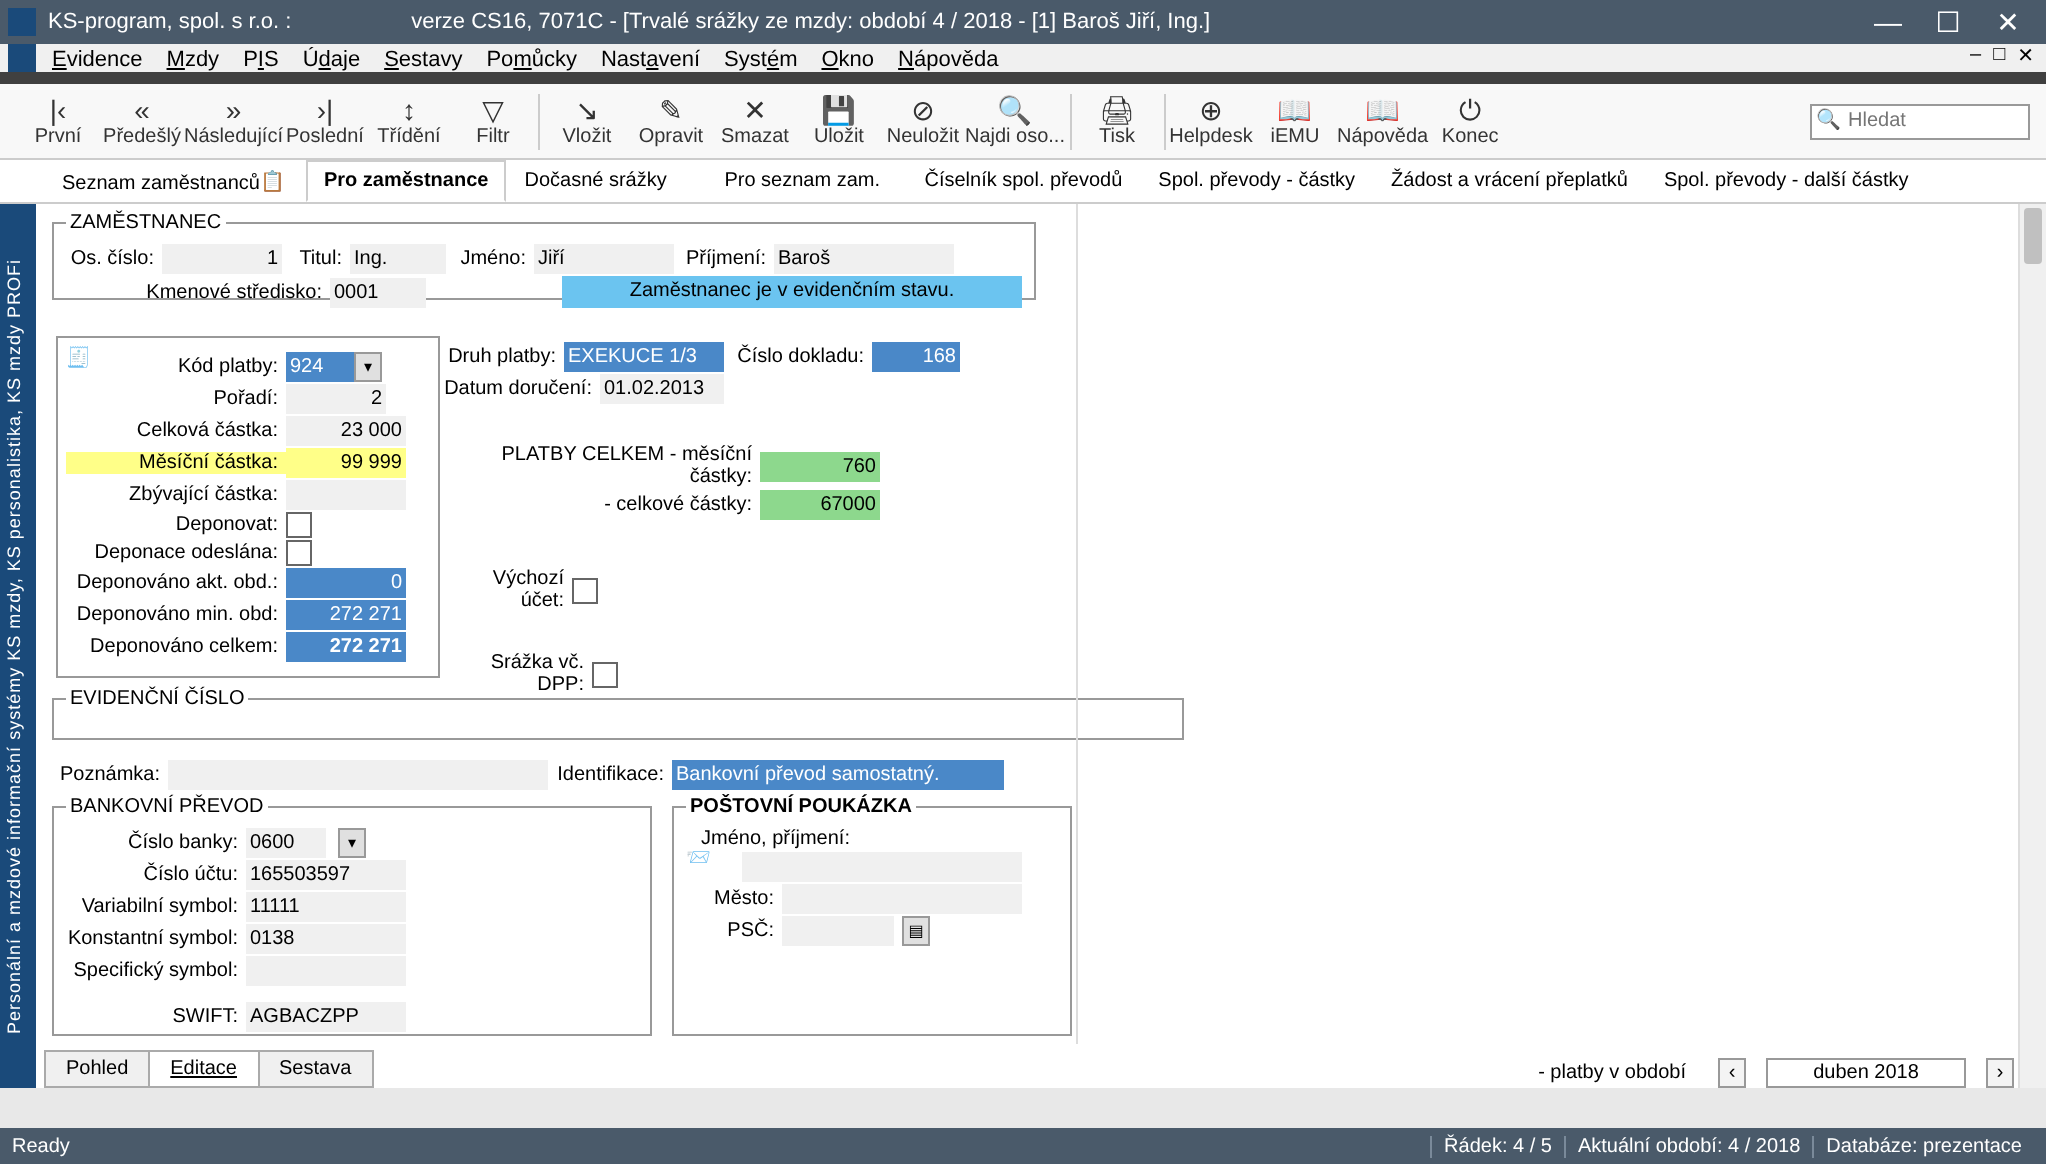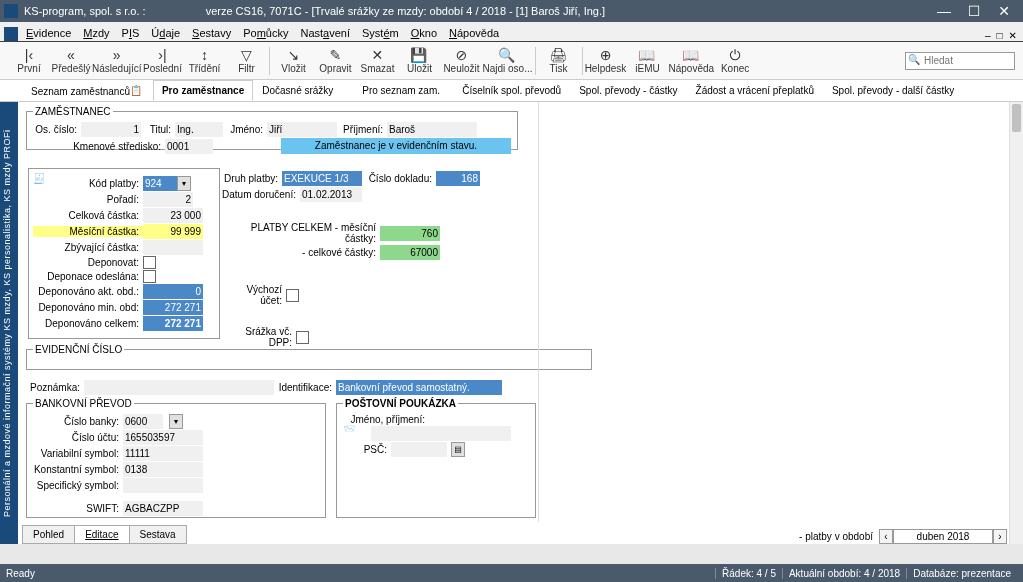--- a/index.html
+++ b/index.html
@@ -5,21 +5,21 @@
 * { margin: 0; padding: 0; box-sizing: border-box; font-family: Arial, sans-serif; }
 body { background: #e8e8e8; font-size: 10px; width: 1023px; height: 582px; overflow: hidden; position: relative; }
 
 .title-bar { background: #4a5a6a; color: #fff; height: 22px; display: flex; align-items: center; padding: 0 4px; }
 .title-bar .icon { width: 14px; height: 14px; background: #1a4a7a; margin-right: 6px; display: inline-block; }
 .title-bar .app { font-size: 11px; }
 .title-bar .ver { font-size: 11px; margin-left: 60px; }
 .title-bar .win-ctl { margin-left: auto; display: flex; }
 .title-bar .win-ctl span { width: 30px; text-align: center; font-size: 14px; cursor: pointer; }
 
-.menu-bar { background: #f0f0f0; height: 20px; display: flex; align-items: flex-end; border-bottom: 1px solid #404040; padding-left: 4px; }
+.menu-bar { background: #f0f0f0; height: 20px; display: flex; align-items: flex-start; border-bottom: 6px solid #404040; padding-left: 4px; }
 .menu-bar .micon { width: 14px; height: 14px; background: #1a4a7a; margin-right: 2px; }
 .menu-bar span.mi { padding: 2px 6px; font-size: 11px; cursor: pointer; }
 .menu-bar span.mi u { text-decoration: underline; }
 .menu-bar .mdi { margin-left: auto; display: flex; gap: 6px; padding-right: 6px; font-size: 10px; }
 
 .toolbar { background: #f8f8f8; height: 38px; display: flex; align-items: center; border-bottom: 1px solid #ccc; padding-left: 8px; }
 .toolbar .tb { display: flex; flex-direction: column; align-items: center; min-width: 42px; cursor: pointer; color: #333; }
 .toolbar .tb .tbi { font-size: 14px; height: 16px; line-height: 16px; }
 .toolbar .tb .tbl { font-size: 10px; }
 .toolbar .sep { width: 1px; height: 28px; background: #ccc; margin: 0 2px; }
@@ -53,21 +53,21 @@
 fieldset { border: 1px solid #999; padding: 4px 6px 6px; margin: 2px; }
 fieldset legend { font-size: 10px; padding: 0 2px; }
 
 .info-banner { background: #6bc4f0; color: #000; font-size: 10px; text-align: center; padding: 2px 0; width: 230px; height: 16px; }
 
 .sub-tabs { position: absolute; bottom: 0; left: 4px; display: flex; border: 1px solid #aaa; }
 .sub-tabs .st { font-size: 10px; padding: 3px 10px; border-right: 1px solid #aaa; cursor: pointer; background: #f0f0f0; }
 .sub-tabs .st.active { background: #fff; font-weight: normal; text-decoration: underline; }
 .sub-tabs .st:last-child { border-right: none; }
 
-.pager { position: absolute; bottom: 0; right: 16px; display: flex; align-items: center; gap: 0; font-size: 10px; }
+.pager { position: absolute; bottom: 0; right: 16px; display: flex; align-items: center; gap: 10px; font-size: 10px; }
 .pager .pbtn { border: 1px solid #999; width: 14px; height: 15px; display: inline-flex; align-items: center; justify-content: center; cursor: pointer; background: #f4f4f4; }
 .pager .plabel { width: 100px; border: 1px solid #999; height: 15px; text-align: center; line-height: 13px; }
 .pager .ptxt { margin-right: 6px; }
 
 .status-bar { position: absolute; bottom: 0; left: 0; right: 0; height: 18px; background: #4a5a6a; color: #fff; display: flex; align-items: center; padding: 0 6px; font-size: 10px; }
 .status-bar .right { margin-left: auto; }
 .status-bar .seg { padding: 0 6px; border-left: 1px solid #7a8a9a; }
 
 .chk { width: 13px; height: 13px; border: 1px solid #666; background: #fff; display: inline-block; }
 .smicon { width: 14px; height: 14px; display: inline-block; }
@@ -345,20 +345,24 @@
       <legend style="font-weight:bold">POŠTOVNÍ POUKÁZKA</legend>
       <span class="smicon" style="position:absolute;left:6px;top:14px">📨</span>
       <div class="field-row">
           <span class="lbl" style="width:86px">Jméno, příjmení:</span>
         </div>
       <div class="field-row">
           <span style="width:28px"></span>
           <input class="val-box txt" style="width: 140px;">
         </div>
       <div class="field-row">
+          <span class="lbl" style="width:48px">Město:</span>
+          <input class="val-box txt" style="width: 120px;">
+        </div>
+      <div class="field-row">
           <span class="lbl" style="width:48px">PSČ:</span>
           <input class="val-box txt" style="width: 56px;">
           <span style="width:4px"></span>
           <span class="dd">▤</span>
         </div>
     </fieldset>
 
     <div class="sub-tabs">
       <div class="st">Pohled</div>
       <div class="st active">Editace</div>

